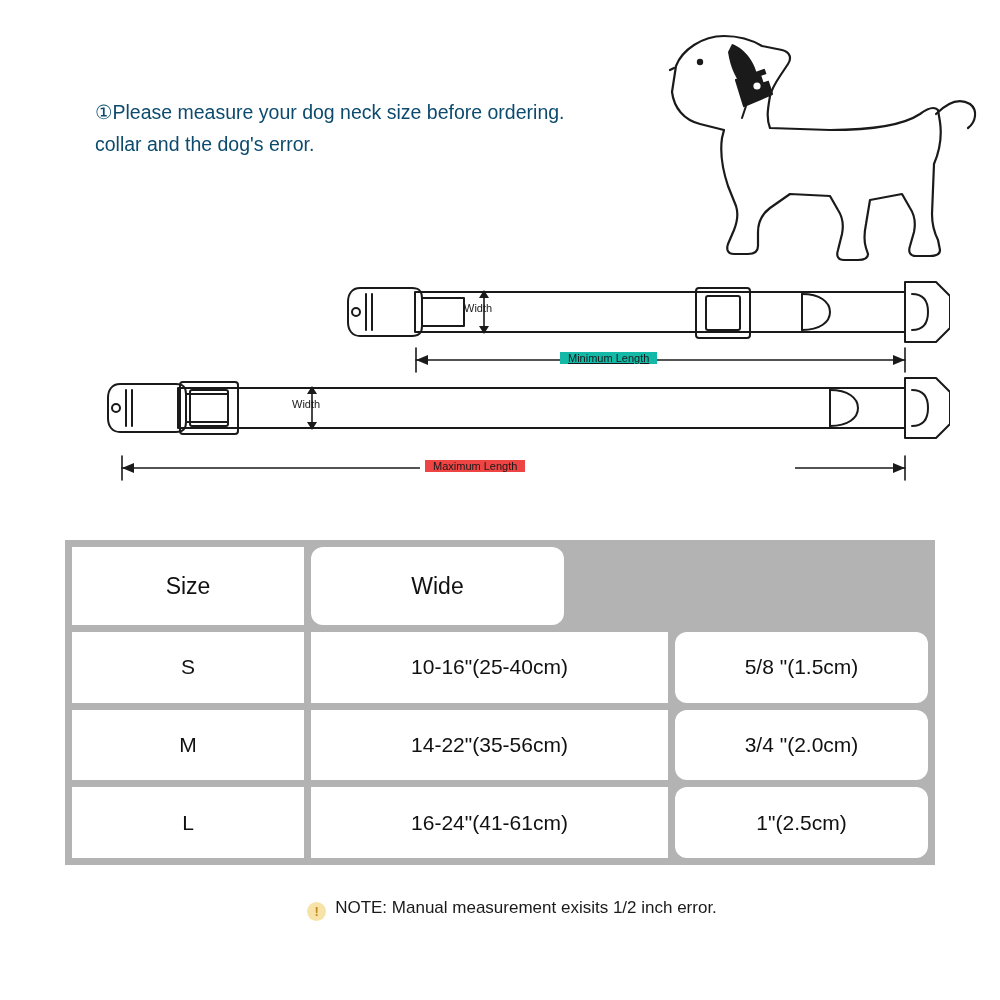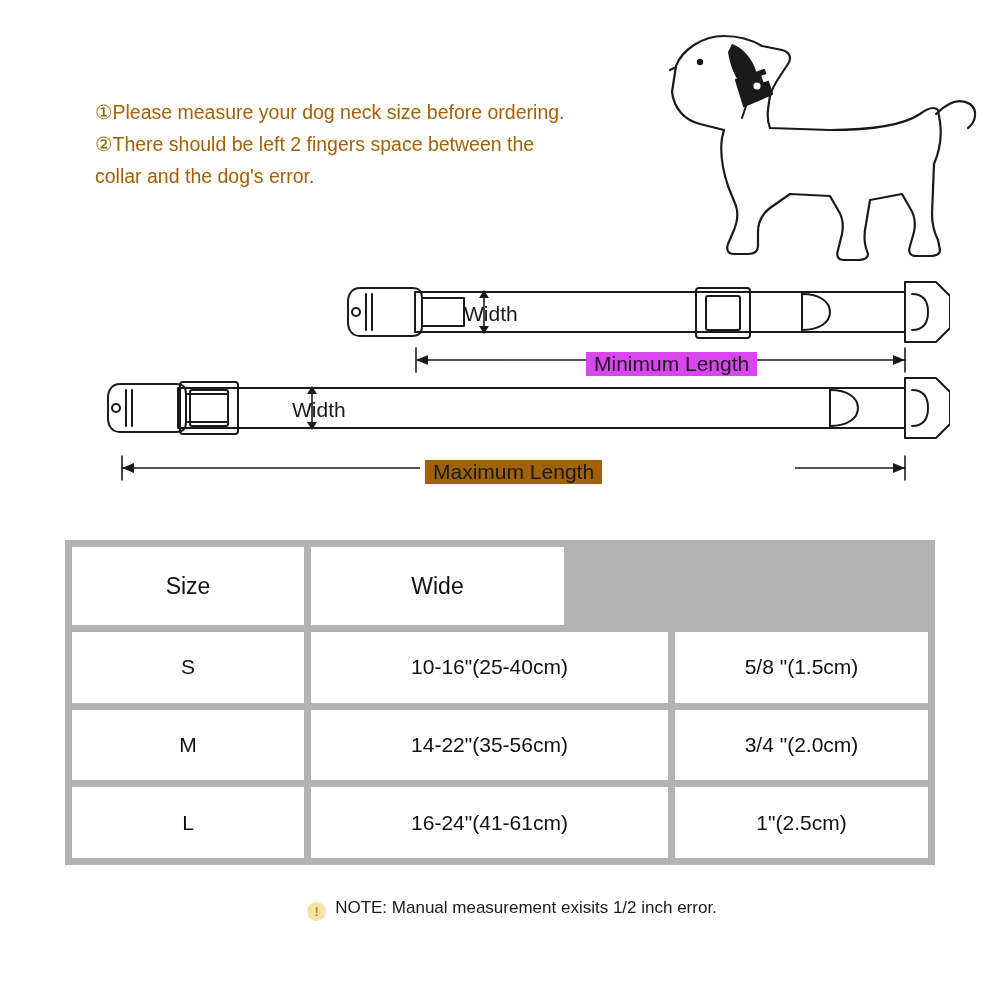--- a/index.html
+++ b/index.html
@@ -17,21 +17,21 @@
   }
 
   
   .instructions {
     position: absolute;
     left: 95px;
     top: 96px;
     width: 600px;
     font-size: 19.5px;
     line-height: 32px;
-    color: #a16207;
+    color: #0c4a6e;
   }
   .instructions .line {
     white-space: pre-wrap;
   }
 
   
   .dog-wrap {
     position: absolute;
     left: 640px;
     top: 18px;
@@ -43,21 +43,21 @@
   .collar-area {
     position: absolute;
     left: 60px;
     top: 270px;
     width: 890px;
     height: 230px;
   }
 
   .label {
     position: absolute;
-    font-size: 21px;
+    font-size: 11px;
     color: #1a1a1a;
     white-space: nowrap;
   }
   .tbl-outer {
     position: absolute;
     left: 65px;
     top: 540px;
     width: 870px;
     height: 325px;
     background: #b3b3b3;
@@ -83,21 +83,21 @@
   .trow.body { flex: 1 1 auto; }
   .cell {
     background: #ffffff;
     display: flex;
     align-items: center;
     justify-content: center;
     color: #111;
   }
   .c1 { flex: 0 0 232px; }
   .c2 { flex: 1 1 auto; }
-  .c3 { flex: 0 0 253px; }
+  .c3 { flex: 0 0 253px; border-radius: 12px; }
   .trow.head .cell { font-size: 23px; }
   .trow.body .cell { font-size: 21px; }
 
   
   .note {
     position: absolute;
     left: 12px;
     top: 898px;
     width: 1000px;
     text-align: center;
@@ -117,21 +117,20 @@
     vertical-align: -3px;
     margin-right: 9px;
     font-weight: bold;
   }
 </style>
 </head>
 <body>
 
 <div class="instructions">
   <div class="line">①Please measure your dog neck size before ordering.</div>
-  <div class="line">②There should be left 2 fingers space between the</div>
   <div class="line">collar and the dog's error.</div>
 </div>
 
 <div class="dog-wrap">
   <svg width="340" height="250" viewBox="0 0 340 250">
     <g fill="none" stroke="#1a1a1a" stroke-width="2.2" stroke-linejoin="round" stroke-linecap="round">
 
       <path d="M36 48 C42 32 62 18 84 18 C100 18 112 22 122 28 L142 32 C150 34 152 40 148 46
                L140 58 C136 64 132 70 130 78
                C128 90 126 100 130 110
@@ -228,22 +227,22 @@
       <path d="M845 186 L845 210" stroke-width="1.6"></path>
     </g>
 
     <rect x="520" y="186" width="215" height="24" fill="#ffffff"></rect>
     <rect x="360" y="186" width="0" height="0" fill="#ffffff"></rect>
     <rect x="360" y="186" width="220" height="24" fill="#ffffff"></rect>
   </svg>
 
   <span class="label" style="left:404px; top:32px;">Width</span>
   <span class="label" style="left:232px; top:128px;">Width</span>
-  <span class="label" style="left:526px; top:82px; background:#d946ef; padding:0 8px;">Minimum Length</span>
-  <span class="label" style="left:365px; top:190px; background:#a16207; padding:0 8px;">Maximum Length</span>
+  <span class="label" style="left:500px; top:82px; background:#14b8a6; padding:0 8px;text-decoration:underline;">Minimum Length</span>
+  <span class="label" style="left:365px; top:190px; background:#ef4444; padding:0 8px;">Maximum Length</span>
 </div>
 
 <div class="tbl-outer">
   <div class="tbl-inner">
     <div class="trow head">
       <div class="cell c1">Size</div>
       <div class="cell c3">Wide</div>
     </div>
     <div class="trow body">
       <div class="cell c1">S</div>

